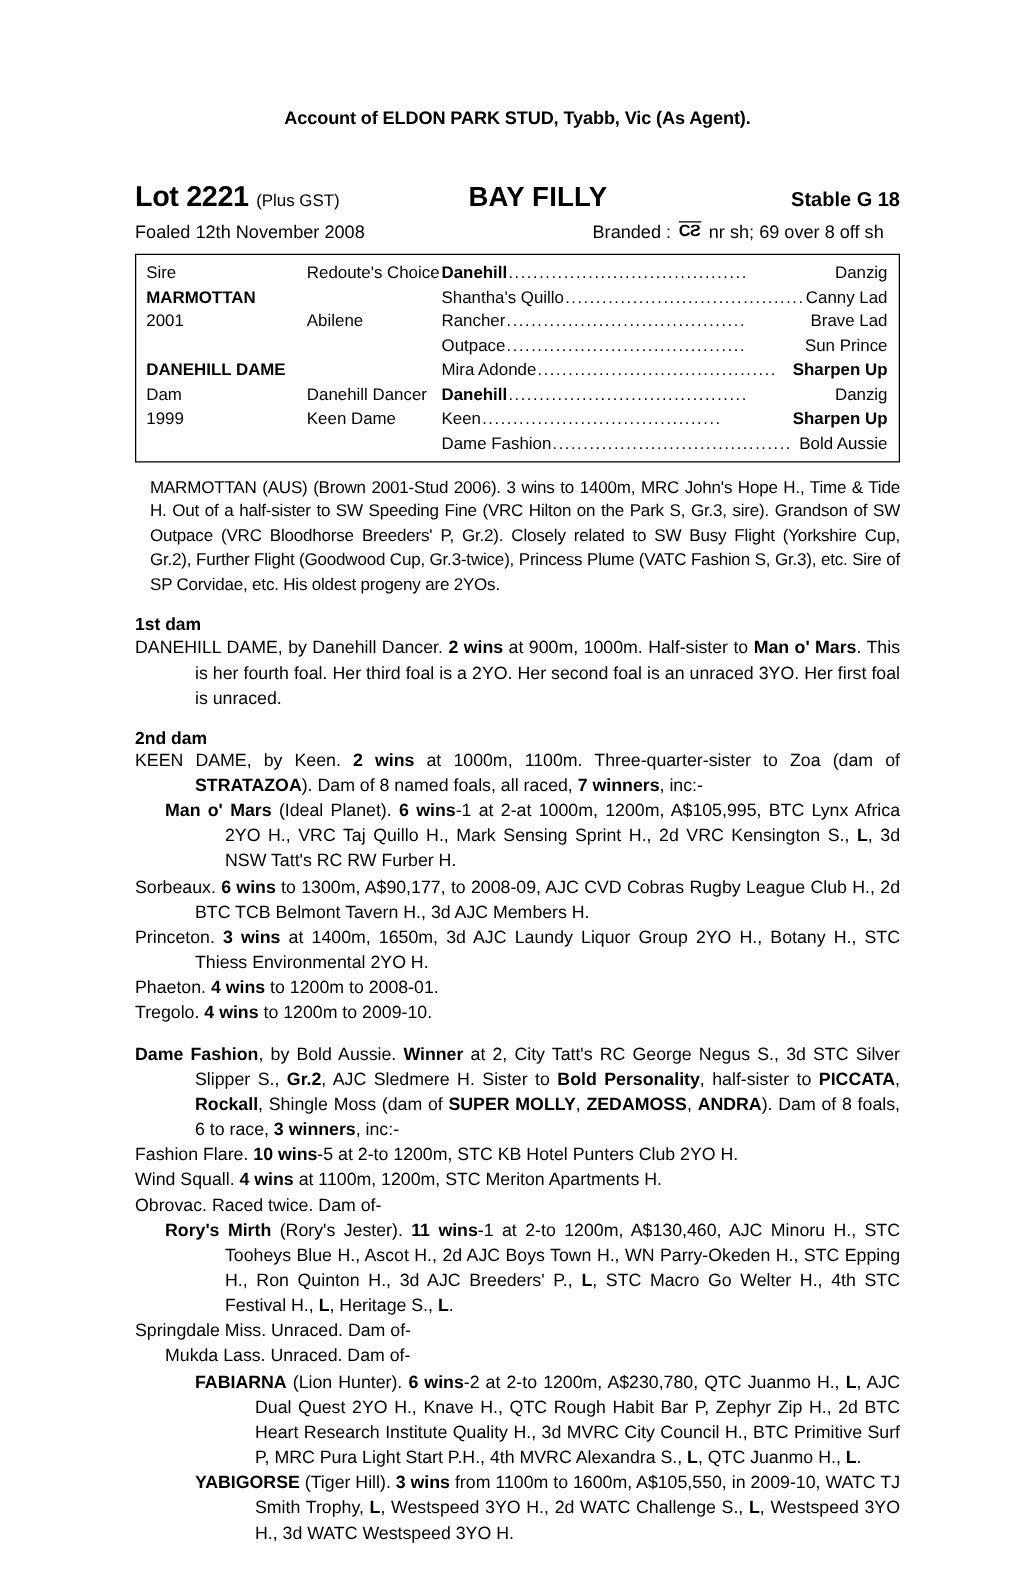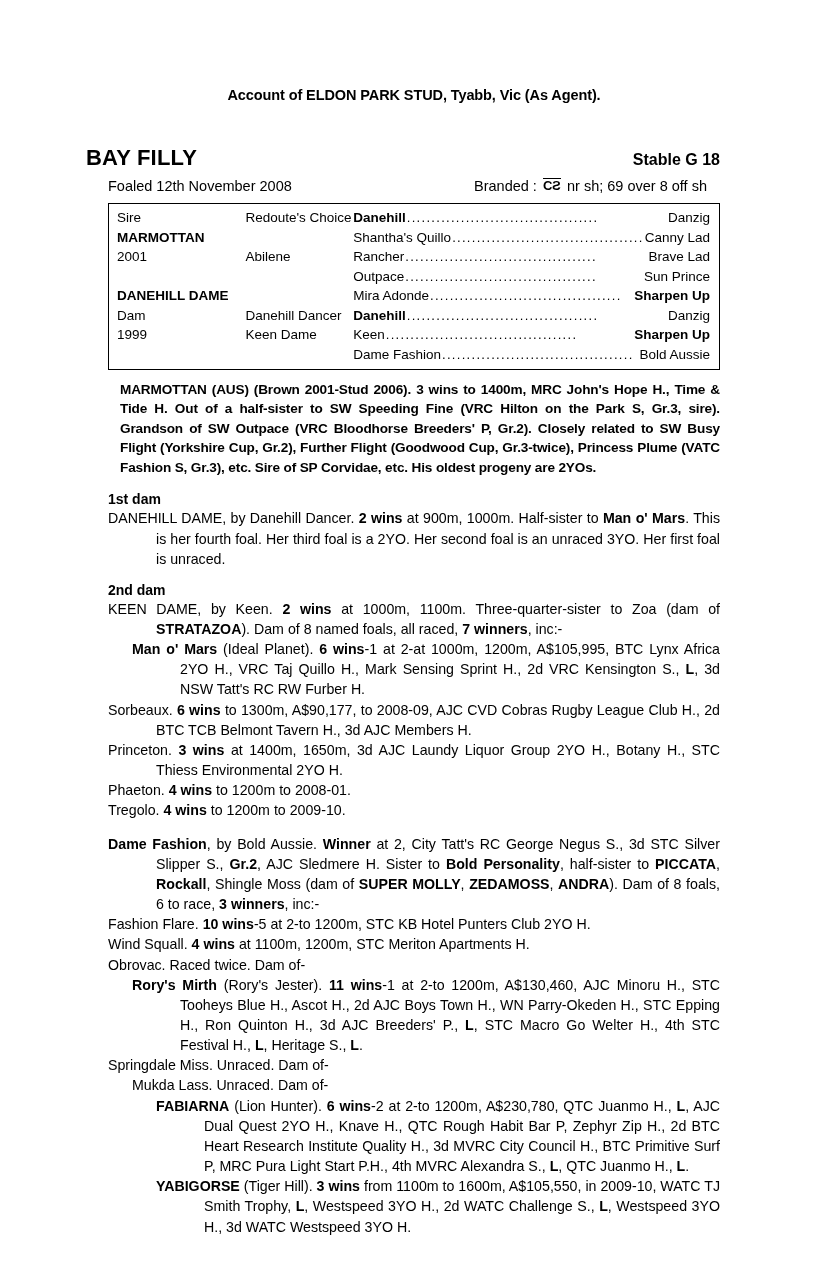--- a/index.html
+++ b/index.html
@@ -121,21 +121,21 @@
     overflow: hidden;
     white-space: nowrap;
     letter-spacing: 1.3px;
     padding: 0 1px;
     font-size: 13px;
   }
   .dotline .dl-r { flex: 0 0 auto; }
 
   
   .sire-desc {
-    font-weight: bold;
+    font-weight: normal;
     font-size: 13.6px;
     line-height: 1.44;
     text-align: justify;
     margin: 0 0 14px 12px;
     letter-spacing: -0.15px;
   }
 
   
   .dam-head {
     font-weight: bold;
@@ -158,20 +158,24 @@
 </style>
 </head>
 <body>
 
 <div class="page">
   <div class="content">
 
     <div class="account-line">Account of ELDON PARK STUD, Tyabb, Vic (As Agent).</div>
 
     <div class="lot-row">
+      <div class="lot-left">
+        <span class="lot-no">Lot 2221</span>
+        <span class="lot-gst">(Plus GST)</span>
+      </div>
       <div class="lot-mid">BAY FILLY</div>
       <div class="lot-right">Stable G 18</div>
     </div>
 
     <div class="foaled-row">
       <div>Foaled 12th November 2008</div>
       <div class="foaled-right">
         <span>Branded :</span>
         <span class="brand-mark"><span>C</span><span class="brand-mirror">S</span></span>
         <span>nr sh; 69 over 8 off sh</span>

